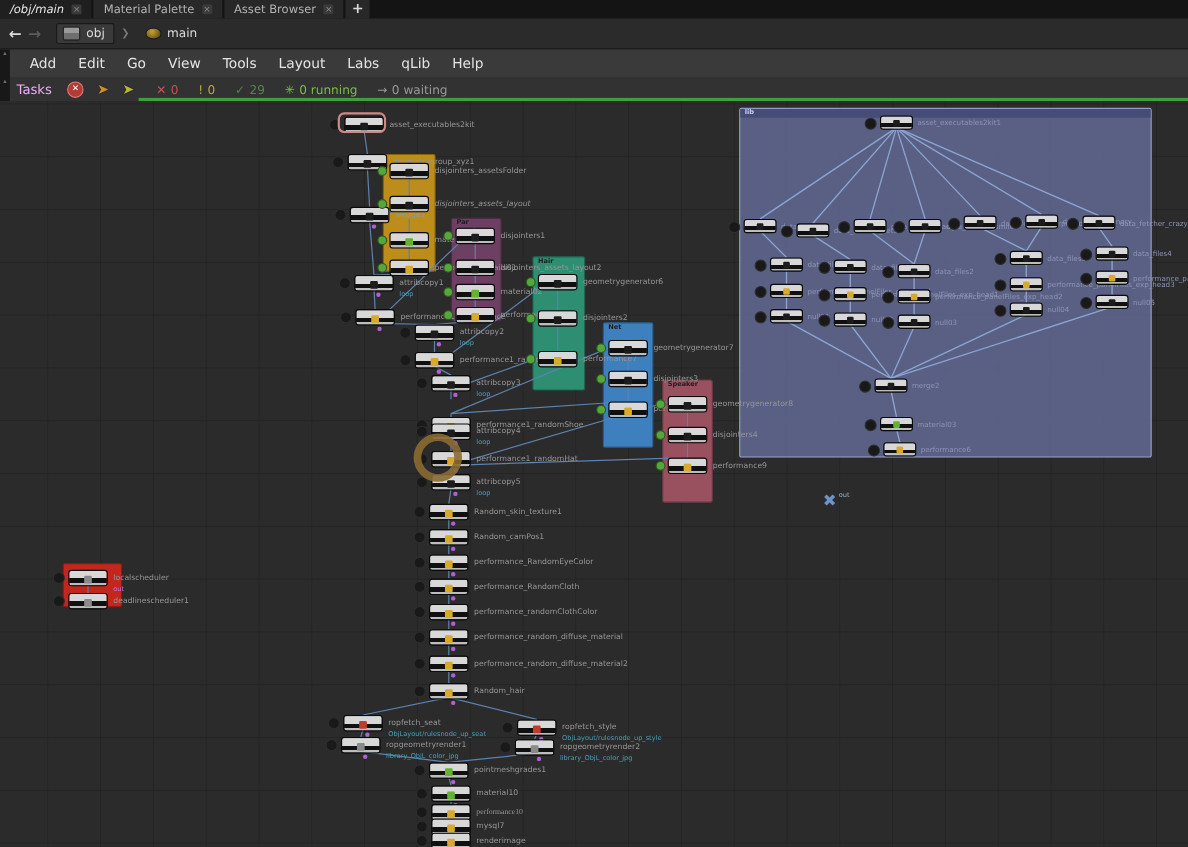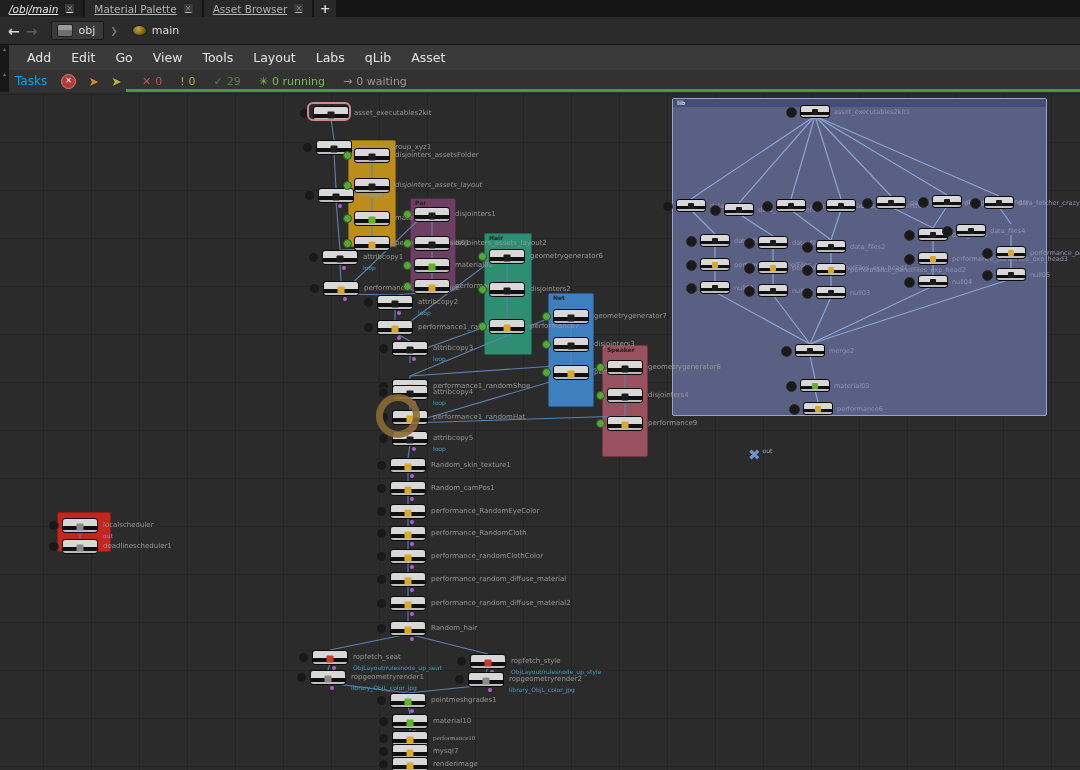--- a/index.html
+++ b/index.html
@@ -2,21 +2,21 @@
 <html><head>
 <meta charset="utf-8">
 <style>
   html,body{margin:0;padding:0;background:#1a1a1a;}
   #app{position:relative;width:1080px;height:770px;overflow:hidden;
        font-family:"DejaVu Sans","Liberation Sans",sans-serif;background:#2b2b2b;user-select:none;}
   
   #tabbar{position:absolute;left:0;top:0;width:1080px;height:17px;background:#141414;
           display:flex;align-items:stretch;}
   .tab{display:flex;align-items:center;gap:7px;padding:0 9px;background:#282828;
-       color:#b3b3b3;font-size:10.5px;margin-right:2px;cursor:default;text-decoration:underline;}
+       color:#b3b3b3;font-size:10.5px;margin-right:2px;cursor:default;}
   .tab.active{background:#1f1f1f;color:#e6e6e6;font-style:italic;}
   .tab-close{font-size:8px;color:#8a8a8a;background:#3a3a3a;width:9px;height:9px;line-height:9px;
              text-align:center;border-radius:1px;}
   .tab-add{width:22px;display:flex;align-items:center;justify-content:center;background:#282828;
            color:#d8d8d8;font-size:13px;font-weight:bold;}
   
   #pathbar{position:absolute;left:0;top:17px;width:1080px;height:28px;background:#2b2b2b;
            border-bottom:1px solid #141414;display:flex;align-items:center;gap:6px;padding-left:8px;box-sizing:border-box;}
   .nav{font-size:14px;font-weight:bold;line-height:1;}
   .nav.back{color:#d9d9d9;}
@@ -32,21 +32,21 @@
   
   #menubar{position:absolute;left:0;top:45px;width:1080px;height:25px;background:#3a3a3a;
            border-bottom:1px solid #1e1e1e;display:flex;align-items:center;}
   .panel-handle{width:9px;height:100%;background:#181818;color:#6e6e6e;font-size:6px;
                 display:flex;align-items:flex-start;justify-content:center;margin-right:8px;}
   .menu-item{color:#e4e4e4;font-size:12.5px;padding:0 10px;cursor:default;}
   
   #taskbar{position:absolute;left:0;top:70px;width:1080px;height:22px;background:#323232;
            display:flex;align-items:center;}
   #taskbar .panel-handle{margin-right:6px;}
-  .tasks-label{color:#0ea5e9;font-size:12px;margin-right:14px;}
+  .tasks-label{color:#f0abfc;font-size:12px;margin-right:14px;}
   .ticon{margin-right:12px;font-size:11px;line-height:1;}
   .ticon-cancel{width:13px;height:13px;border-radius:50%;background:#b23b35;border:1px solid #d97f76;
                 color:#fff;font-size:8px;display:inline-flex;align-items:center;justify-content:center;}
   .ticon-cook{color:#cf8c2e;font-size:13px;text-shadow:0 0 1px #000;}
   .ticon-dirty{color:#b9b43e;font-size:13px;text-shadow:0 0 1px #000;}
   #task-status{display:flex;align-items:center;gap:18px;margin-left:8px;font-size:11px;}
   .tcount{display:flex;align-items:center;gap:4px;}
   #task-progress{position:absolute;bottom:0;height:3px;right:0;}
   
   #canvas{position:absolute;left:0;top:92px;width:1080px;height:678px;overflow:hidden;
@@ -116,21 +116,21 @@
   <div id="menubar">
     <span class="panel-handle">▴</span>
     <span class="menu-item">Add</span>
     <span class="menu-item">Edit</span>
     <span class="menu-item">Go</span>
     <span class="menu-item">View</span>
     <span class="menu-item">Tools</span>
     <span class="menu-item">Layout</span>
     <span class="menu-item">Labs</span>
     <span class="menu-item">qLib</span>
-    <span class="menu-item">Asset</span>
+    <span class="menu-item">Help</span>
   </div>
 
   <div id="taskbar">
     <span class="panel-handle">▴</span>
     <span class="tasks-label">Tasks</span>
     <span class="ticon ticon-cancel">✕</span>
     <span class="ticon ticon-cook">➤</span>
     <span class="ticon ticon-dirty">➤</span>
     <span id="task-status">
         <span class="tcount" style="color: rgb(199, 80, 80);">
@@ -710,21 +710,21 @@
         </div>
         <div class="nlabel">data_files2</div>
       </div>
       <div class="node small" title="data_files3" style="left: 918px; top: 136px;">
         <div class="ndot"></div>
         <div class="nbody">
           <div class="nicon" style="background: rgb(28, 28, 28);"></div>
         </div>
         <div class="nlabel">data_files3</div>
       </div>
-      <div class="node small" title="data_files4" style="left: 956px; top: 132px;">
+      <div class="node small" title="data_files4" style="left: 996px; top: 132px;">
         <div class="ndot"></div>
         <div class="nbody">
           <div class="nicon" style="background: rgb(28, 28, 28);"></div>
         </div>
         <div class="nlabel">data_files4</div>
       </div>
       <div class="node small" title="performance_panelFiles_exp_head" style="left: 700px; top: 166px;">
         <div class="ndot"></div>
         <div class="nbody">
           <div class="nicon" style="background: rgb(216, 169, 44);"></div>

